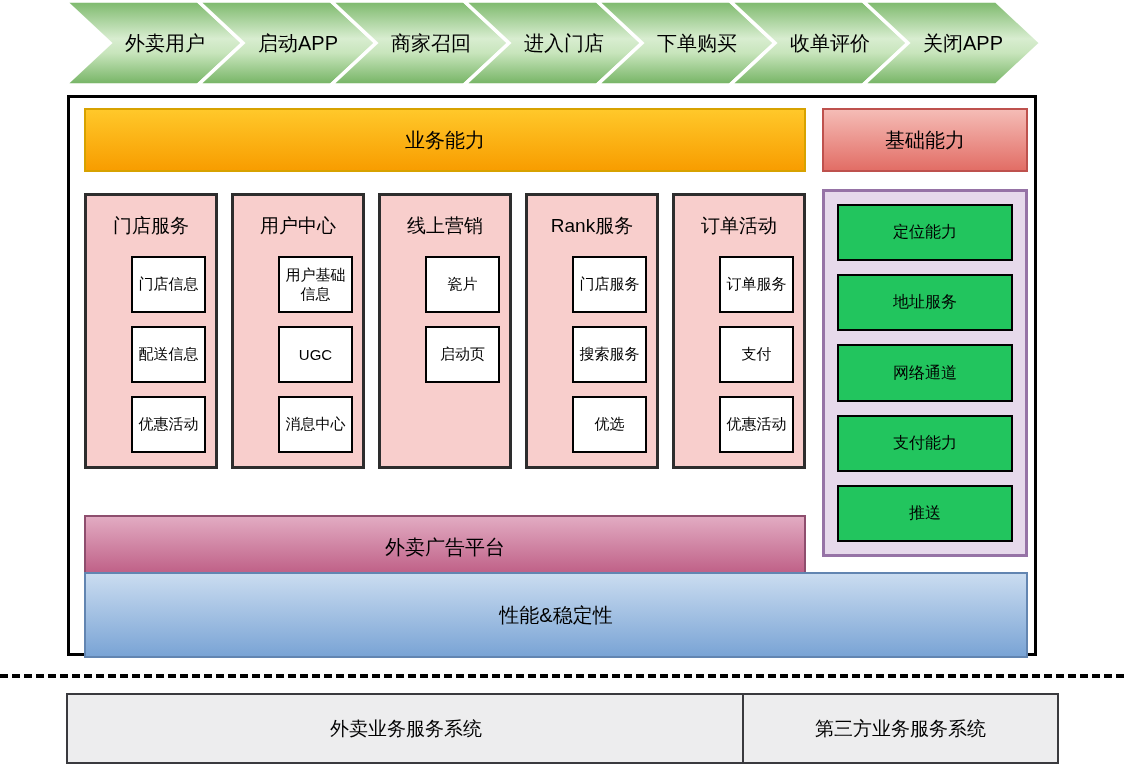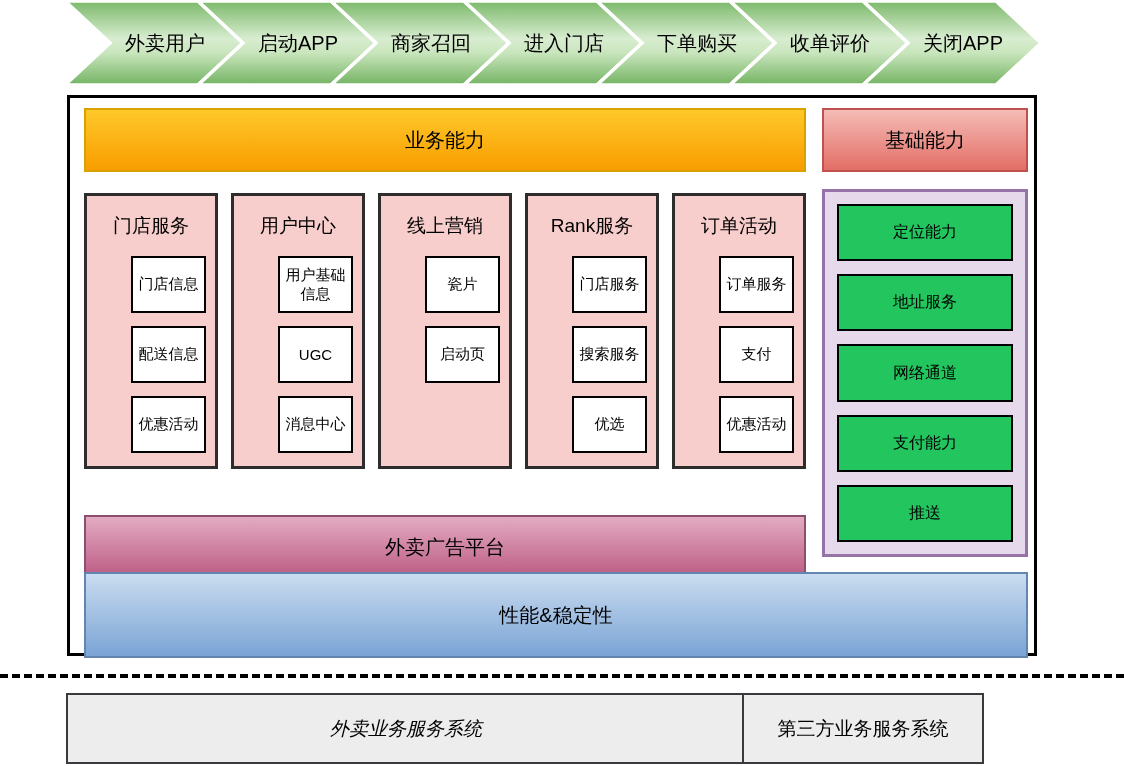--- a/index.html
+++ b/index.html
@@ -50,22 +50,22 @@
   .banner-perf { left: 14px; top: 474px; width: 944px; height: 86px;
                background: linear-gradient(180deg, #cadcf0 0%, #7aa4d5 100%);
                border: 2px solid #6285b1; }
 
   
   .dashed-divider { position: absolute; left: 0; top: 674px; width: 1124px; height: 0;
                     border-top: 4px dashed #000; }
   .backend-box { position: absolute; top: 693px; height: 71px;
                  background: #ededee; border: 2.5px solid #3a3a3e;
                  display: flex; align-items: center; justify-content: center; font-size: 19px; }
-  .backend-left { left: 66px; width: 680px; font-style: italic; }
-  .backend-right { left: 742px; width: 242px; }
+  .backend-left { left: 66px; width: 680px; }
+  .backend-right { left: 742px; width: 317px; }
 </style>
 </head>
 <body>
 
 <div class="page">
 
   <svg class="ribbon" viewBox="0 0 1124 86" xmlns="http://www.w3.org/2000/svg">
     <defs>
       <linearGradient id="gradGreen" x1="0" y1="0" x2="0" y2="1">
         <stop offset="0%" stop-color="#7bb86a"></stop>

